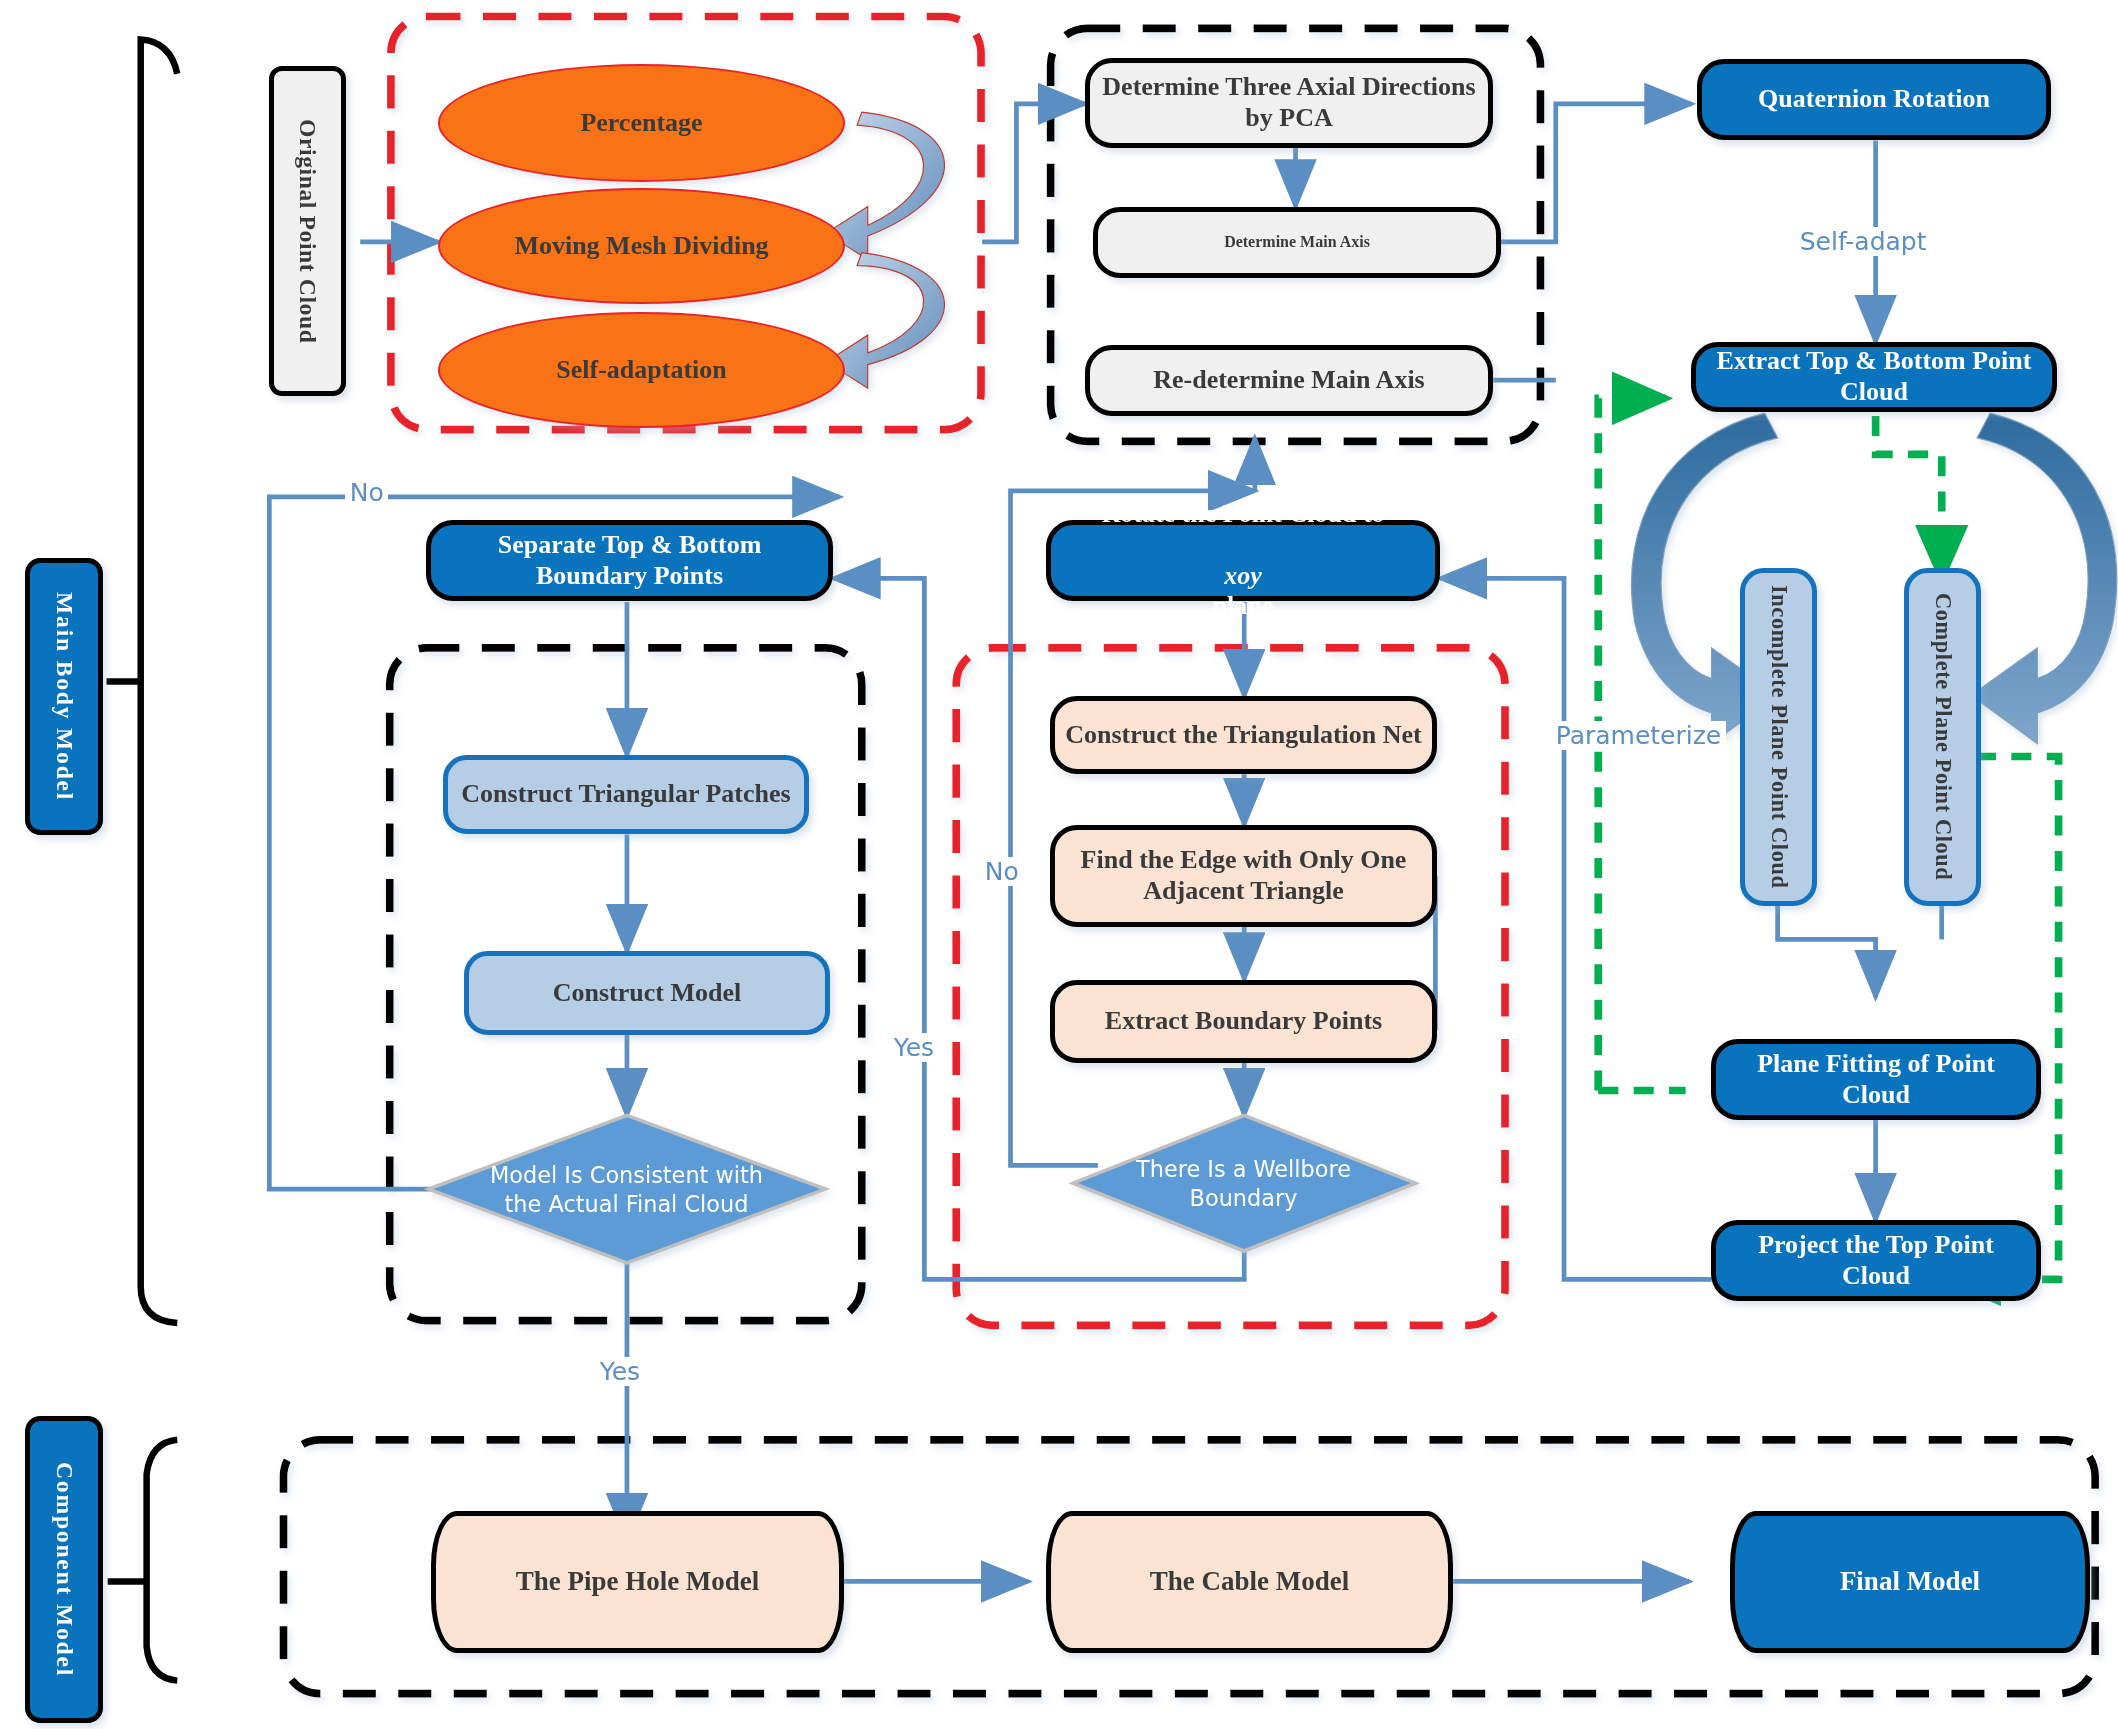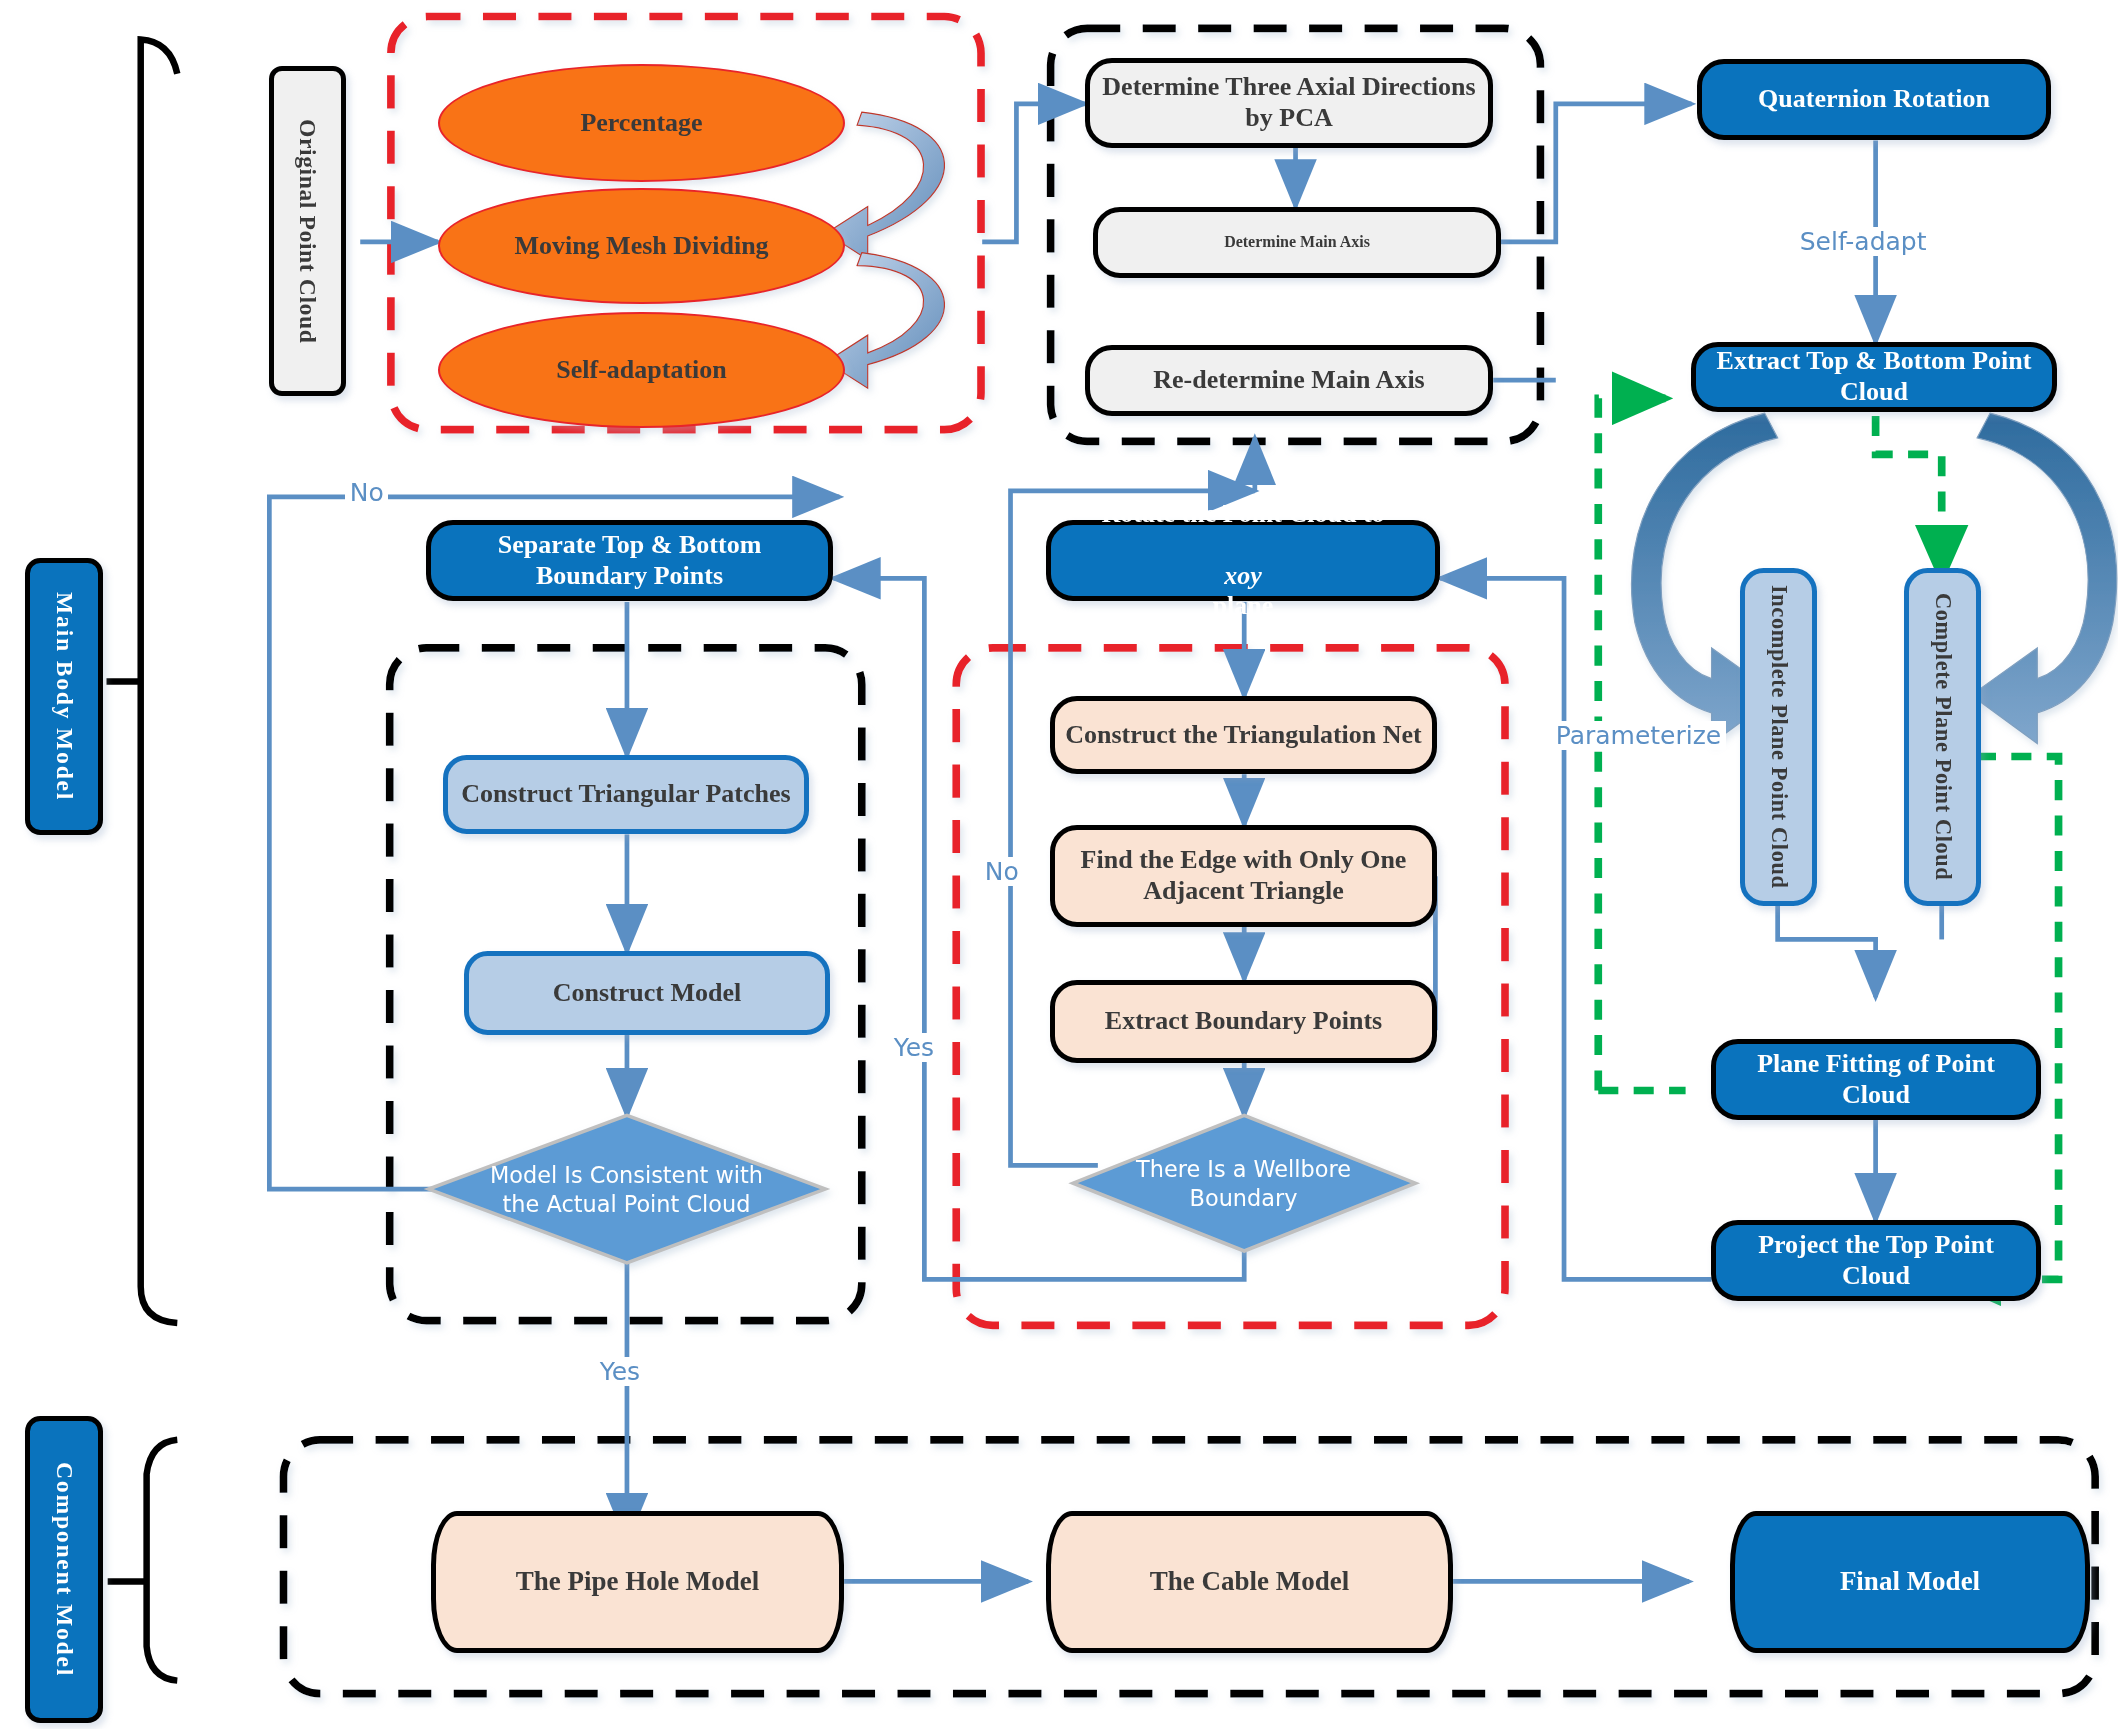--- a/index.html
+++ b/index.html
@@ -238,21 +238,21 @@
     <span>Construct the Triangulation Net</span>
   </div>
   <div class="node rrect-peach" style="left:1050px;top:825px;width:387px;height:102px;font-size:26px;padding:0 9.4px;">
     <span>Find the Edge with Only One Adjacent Triangle</span>
   </div>
   <div class="node rrect-peach" style="left:1050px;top:980px;width:387px;height:83px;font-size:26px;padding:0 9.4px;">
     <span>Extract Boundary Points</span>
   </div>
 
   <div class="diamond-label" style="left:472px;top:1148px;width:309px;height:84px;font-size:22.4px;line-height:1.3;">
-    <span>Model Is Consistent with the Actual Point Cloud</span>
+    <span>Model Is Consistent with the Actual Final Cloud</span>
   </div>
   <div class="diamond-label" style="left:1109px;top:1142px;width:269px;height:84px;font-size:22.4px;line-height:1.3;">
     <span>There Is a Wellbore Boundary</span>
   </div>
 
   <div class="node flag-peach" style="left:431px;top:1511px;width:413px;height:142px;font-size:27px;">
     <span>The Pipe Hole Model</span>
   </div>
   <div class="node flag-peach" style="left:1046px;top:1511px;width:407px;height:142px;font-size:27px;">
     <span>The Cable Model</span>

